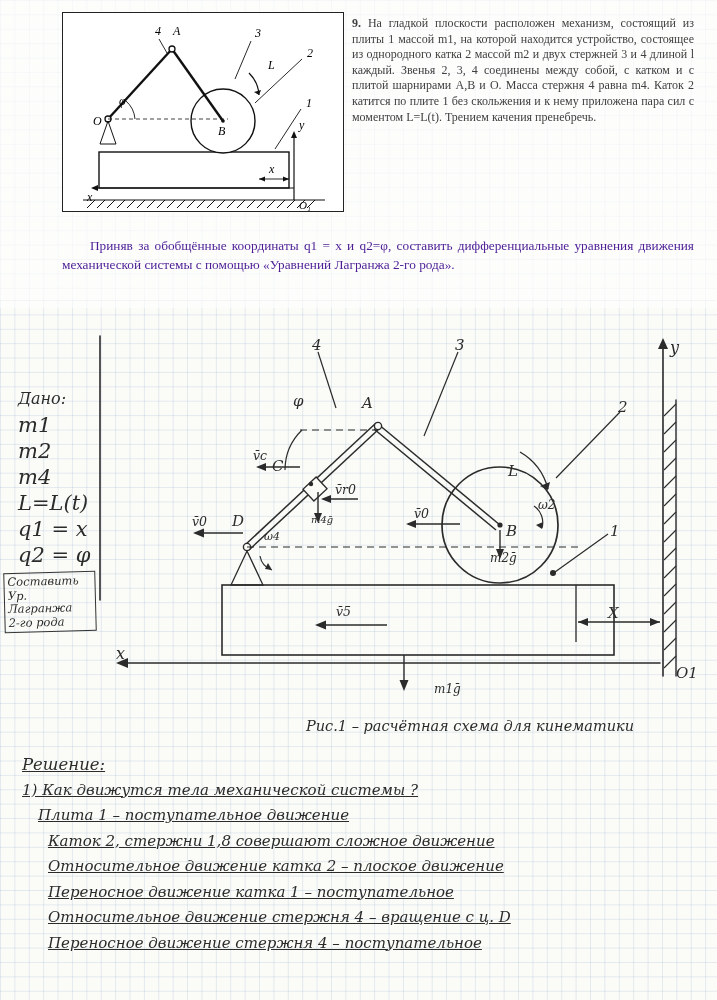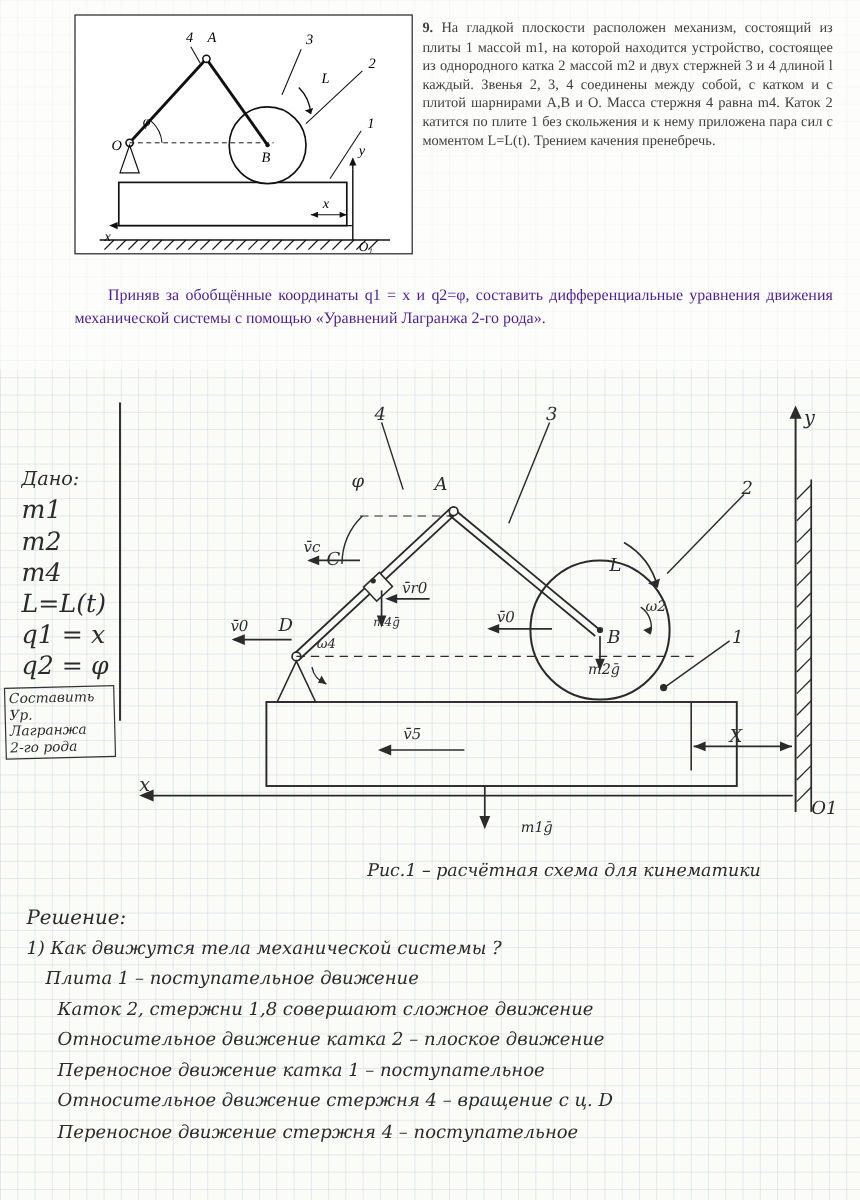--- a/index.html
+++ b/index.html
@@ -66,21 +66,21 @@
     transform: rotate(-1.5deg);
   }
   .sost-box div { font-size: 11.5px; line-height: 13.5px; }
 
   .caption {
     position: absolute; left: 306px; top: 718px;
     font-size: 14.5px; white-space: nowrap;
   }
 
   .solution {
-    position: absolute; left: 22px; top: 752px; width: 680px;
+    position: absolute; left: 22px; top: 752px; width: 680px; text-decoration: underline;
   }
   .solution .sline { font-size: 15px; line-height: 25.5px; white-space: nowrap; }
   .solution .s0 { font-size: 16.5px; }
   .solution .ind1 { padding-left: 16px; }
   .solution .ind2 { padding-left: 26px; }
 
   svg { display:block; }
   .ovr { position:absolute; left:0; top:0; width:717px; height:1000px; pointer-events:none; }
 </style>
 </head>

